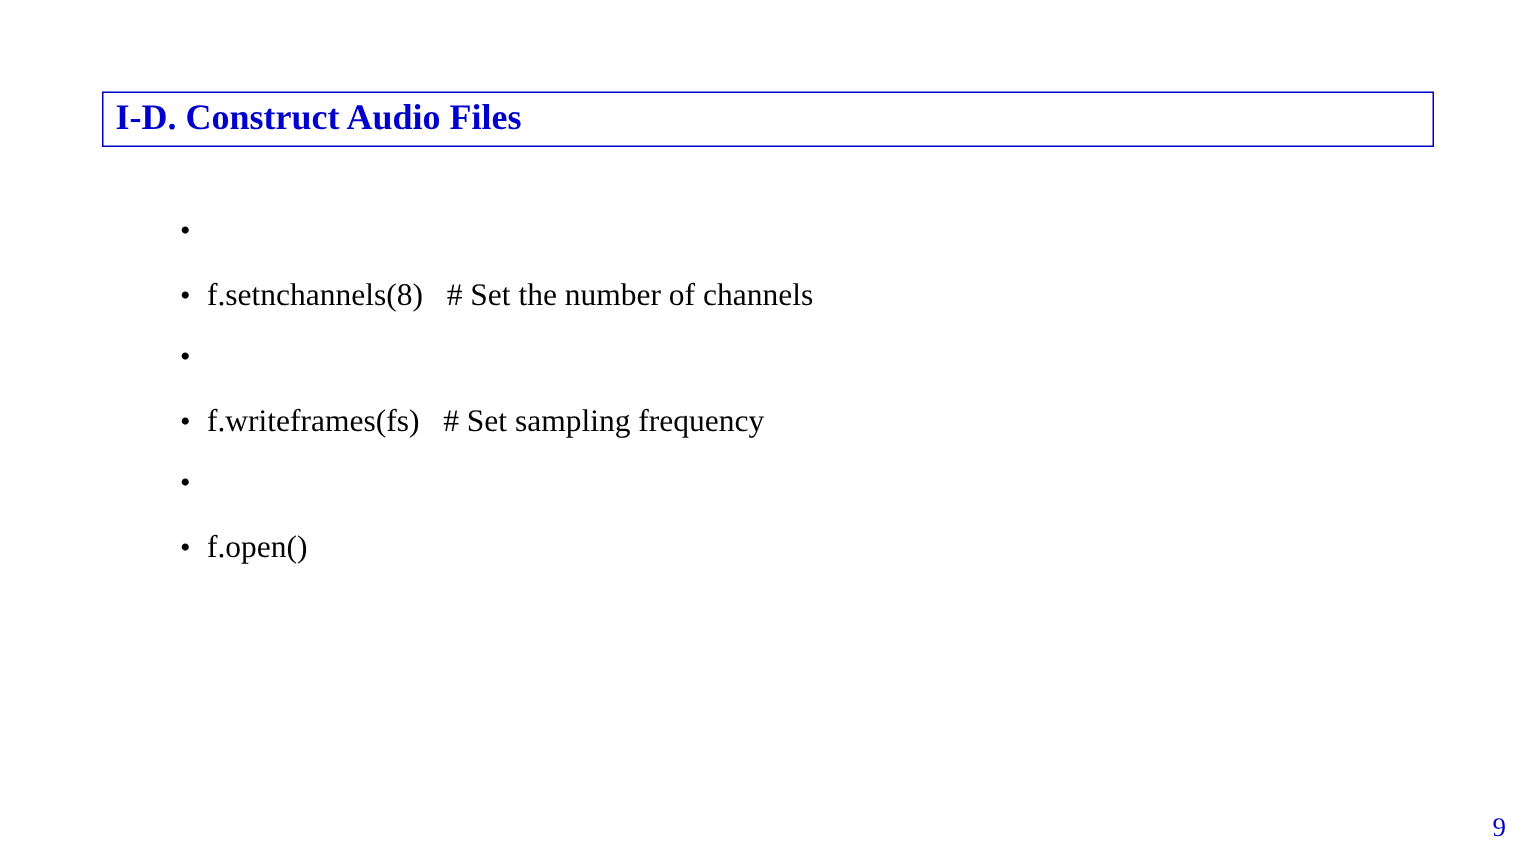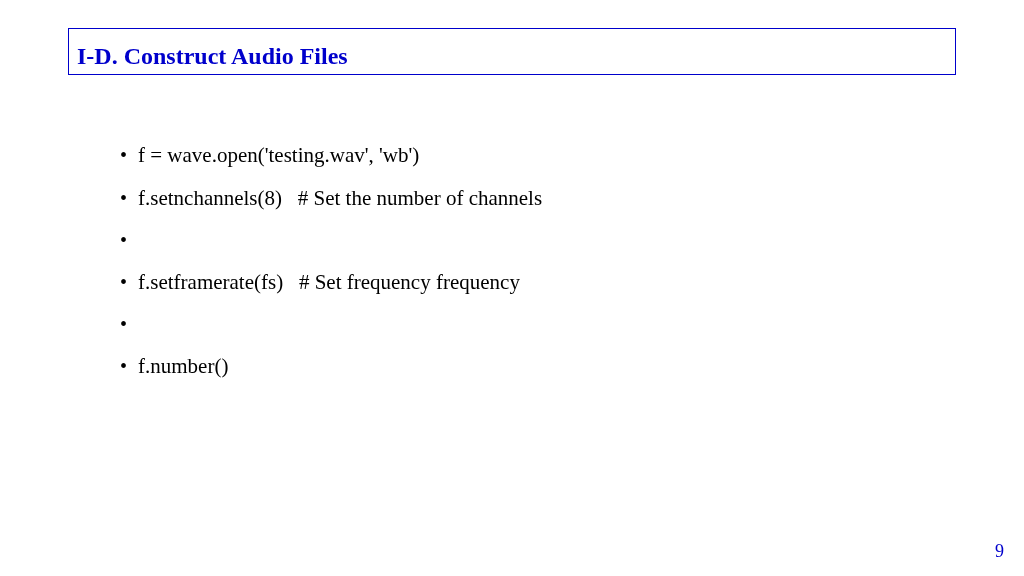--- a/index.html
+++ b/index.html
@@ -6,25 +6,25 @@
     body {
       width: 1024px;
       height: 576px;
       background: #ffffff;
       font-family: "Times New Roman", Times, serif;
       position: relative;
       overflow: hidden;
     }
     .title-box {
       position: absolute;
-      top: 28px;
+      top: 61px;
       left: 68px;
       right: 68px;
       border: 1px solid #0000cc;
-      padding: 14px 8px 4px 8px;
+      padding: 4px 8px 4px 8px;
     }
     .title-text {
       color: #0000cc;
       font-size: 24px;
       font-weight: bold;
     }
     .content-list {
       position: absolute;
       top: 134px;
       left: 120px;
@@ -58,35 +58,34 @@
 </head>
 <body>
 
 <div class="title-box">
   <div class="title-text">I-D.  Construct Audio Files</div>
 </div>
 
 <div class="content-list">
   <div class="list-row">
     <span class="bullet">•</span>
-    <span class="item-text">f = wave.open('testing.wav', 'wb')</span>
   </div>
   <div class="list-row">
     <span class="bullet">•</span>
     <span class="item-text">f.setnchannels(8)   # Set the number of channels</span>
   </div>
   <div class="list-row">
     <span class="bullet">•</span>
   </div>
   <div class="list-row">
     <span class="bullet">•</span>
-    <span class="item-text">f.setframerate(fs)   # Set frequency frequency</span>
+    <span class="item-text">f.writeframes(fs)   # Set sampling frequency</span>
   </div>
   <div class="list-row">
     <span class="bullet">•</span>
   </div>
   <div class="list-row">
     <span class="bullet">•</span>
-    <span class="item-text">f.number()</span>
+    <span class="item-text">f.open()</span>
   </div>
 </div>
 
 <div class="page-number">9</div>
 
 </body></html>

